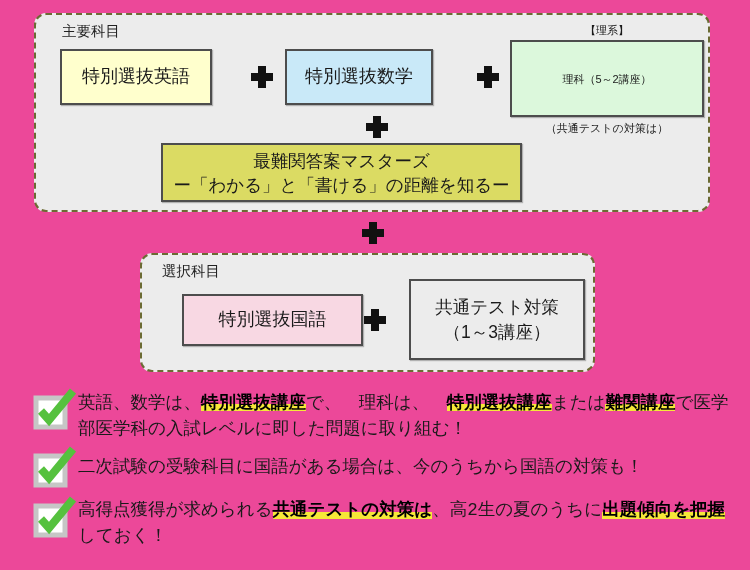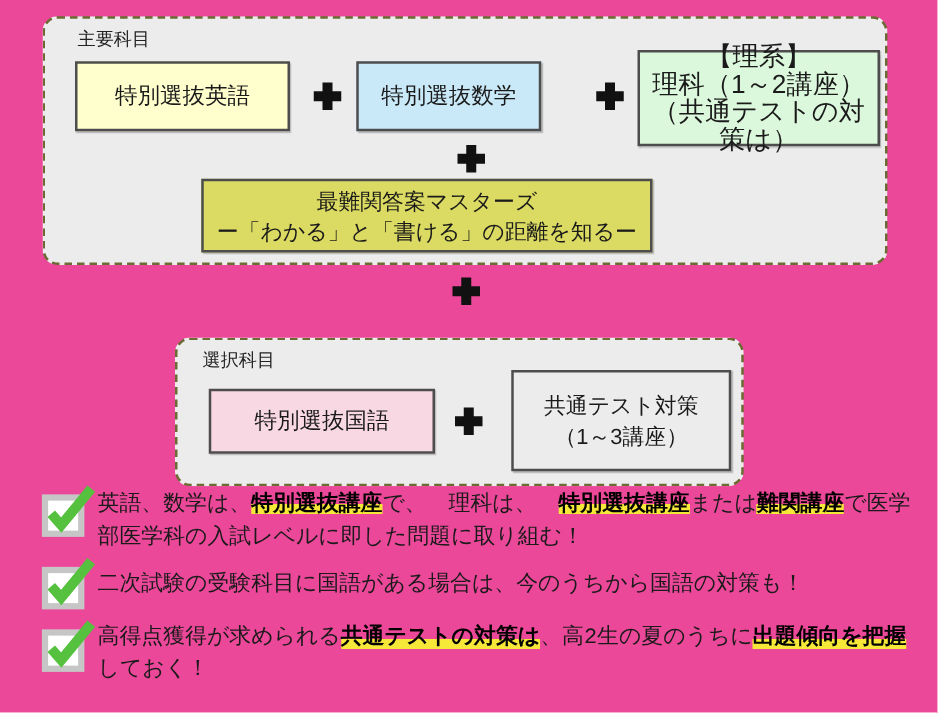--- a/index.html
+++ b/index.html
@@ -8,41 +8,41 @@
   .page { position:relative; width:750px; height:570px; background:#ec4899; overflow:hidden; }
 
   
   .section {
     position:absolute;
     background:#ececec;
     border:2px dashed #6b6b33;
     border-radius:12px;
   }
   .section-main { left:34px; top:13px; width:676px; height:199px; }
-  .section-elective { left:140px; top:253px; width:455px; height:119px;margin-top:17px; }
+  .section-elective { left:140px; top:253px; width:455px; height:119px; }
   .section-label { position:absolute; font-size:14.5px; color:#222; }
   .section-main .section-label { left:26px; top:7px; }
   .section-elective .section-label { left:20px; top:7px; }
 
   
   .box {
     position:absolute;
     border:2px solid #4d4d4d;
     display:flex; flex-direction:column;
     align-items:center; justify-content:center;
     text-align:center;
     font-size:18px; color:#1a1a1a;
     line-height:1.3;
     box-shadow:1px 1px 1px rgba(0,0,0,0.25);
   }
-  .box-english  { left:24px;  top:34px;  width:172px; height:56px; background:#ffffcd; }
+  .box-english  { left:24px;  top:34px;  width:152px; height:56px; background:#ffffcd; }
   .box-math     { left:249px; top:34px;  width:148px; height:56px; background:#c9e9f8; }
-  .box-science  { left:474px; top:25px;  width:194px; height:77px; background:#dcf8dc; font-size:21px; line-height:22px; }
+  .box-science  { left:474px; top:25px;  width:194px; height:77px; background:#dcf8dc; font-size:11px; line-height:22px;gap:27px; }
   .box-masters  { left:125px; top:128px; width:361px; height:59px; background:#dbdb63; font-size:17.5px; line-height:24px; }
-  .box-japanese { left:25px;  top:39px;  width:181px; height:52px; background:#f8d8e3; }
+  .box-japanese { left:40px;  top:39px;  width:181px; height:52px; background:#f8d8e3; }
   .box-kyotsu   { left:267px; top:24px;  width:176px; height:81px; background:#ececec; font-size:17.5px; line-height:25px; }
 
   
   .plus { position:absolute; width:22px; height:22px; }
   .plus::before { content:""; position:absolute; left:0; top:7px; width:22px; height:8px; background:#111; }
   .plus::after  { content:""; position:absolute; left:7px; top:0; width:8px; height:22px; background:#111; }
   .plus-a   { left:215px; top:51px; }
   .plus-b   { left:441px; top:51px; }
   .plus-c   { left:330px; top:101px; }
   .plus-d   { left:222px; top:54px; }
@@ -80,21 +80,21 @@
     <div class="plus plus-a"></div>
 
     <div class="box box-math">
       <span>特別選抜数学</span>
     </div>
 
     <div class="plus plus-b"></div>
 
     <div class="box box-science">
       <span>【理系】</span>
-      <span>理科（1～2講座）</span>
+      <span>理科（5～2講座）</span>
       <span>（共通テストの対策は）</span>
     </div>
 
     <div class="plus plus-c"></div>
 
     <div class="box box-masters">
       <span>最難関答案マスターズ</span>
       <span>ー「わかる」と「書ける」の距離を知るー</span>
     </div>
   </div>

